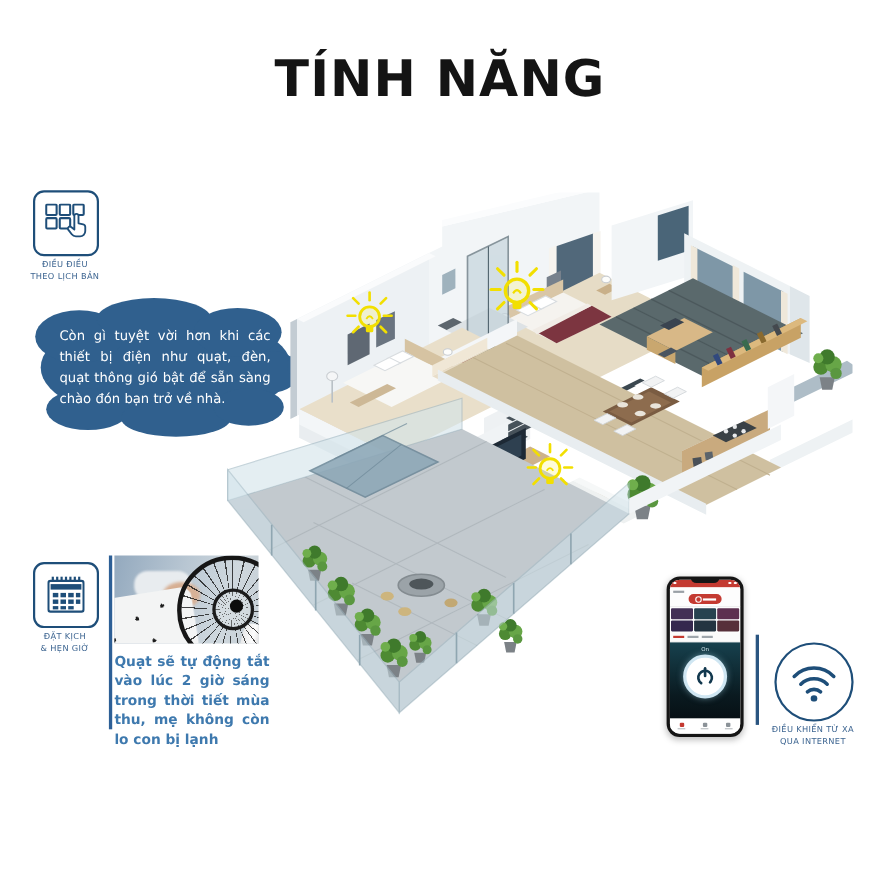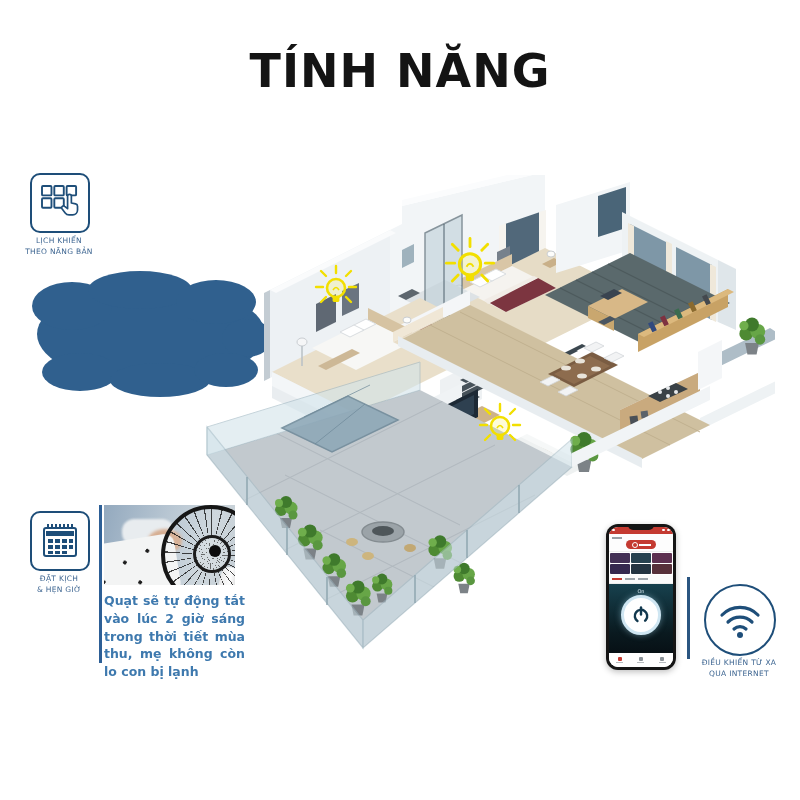--- a/index.html
+++ b/index.html
@@ -139,37 +139,38 @@
       <rect x="1" y="1" width="10" height="10" rx="1"></rect>
       <rect x="14" y="1" width="10" height="10" rx="1"></rect>
       <rect x="27" y="1" width="10" height="10" rx="1"></rect>
       <rect x="1" y="14" width="10" height="10" rx="1"></rect>
       <rect x="14" y="14" width="10" height="10" rx="1"></rect>
     </g>
     <path d="M28,16 v-4 a2,2 0 0 1 4,0 v7 l4.5,1 a2.6,2.6 0 0 1 2,2.5 v4 a5,5 0 0 1 -5,5 h-4 a5,5 0 0 1 -4,-2 l-3.4,-4.4 a1.9,1.9 0 0 1 2.8,-2.5 l3.1,2.4 z" fill="#ffffff" stroke="#1e4e79" stroke-width="1.8" stroke-linejoin="round"></path>
   </svg>
 </div>
 <div class="abs feat-label" id="scenario-label">
-  <span class="nolayout">LỊCH KHIỂN</span>
-  <span class="nolayout">THEO NĂNG BẢN</span>
+  <span class="nolayout">ĐIỀU ĐIỀU</span>
+  <span class="nolayout">THEO LỊCH BẢN</span>
 </div>
 
 <div class="abs" id="bubble-wrap">
   <svg width="246" height="132" viewBox="0 0 246 132">
     <g fill="#30608e">
       <ellipse cx="123" cy="64" rx="114" ry="50"></ellipse>
       <ellipse cx="44" cy="36" rx="40" ry="24"></ellipse>
       <ellipse cx="112" cy="20" rx="52" ry="19"></ellipse>
       <ellipse cx="188" cy="32" rx="40" ry="22"></ellipse>
       <ellipse cx="219" cy="68" rx="25" ry="19"></ellipse>
       <ellipse cx="52" cy="102" rx="38" ry="19"></ellipse>
       <ellipse cx="132" cy="110" rx="50" ry="17"></ellipse>
       <ellipse cx="198" cy="100" rx="32" ry="17"></ellipse>
     </g>
   </svg>
+  <div id="bubble-text">Còn gì tuyệt vời hơn khi các thiết bị điện như quạt, đèn, quạt thông gió bật để sẵn sàng chào đón bạn trở về nhà.</div>
 </div>
 <div class="abs trail-dot" id="trail-dot-big"></div>
 <div class="abs trail-dot" id="trail-dot-small"></div>
 
 <svg class="abs" style="left:185px;top:175px;" width="590" height="490" viewBox="185 175 590 490">
   <defs>
     <clipPath id="terraceClip">
       <polygon points="420,390 572,467 363,648 207,455"></polygon>
     </clipPath>
     <g id="bulb">

